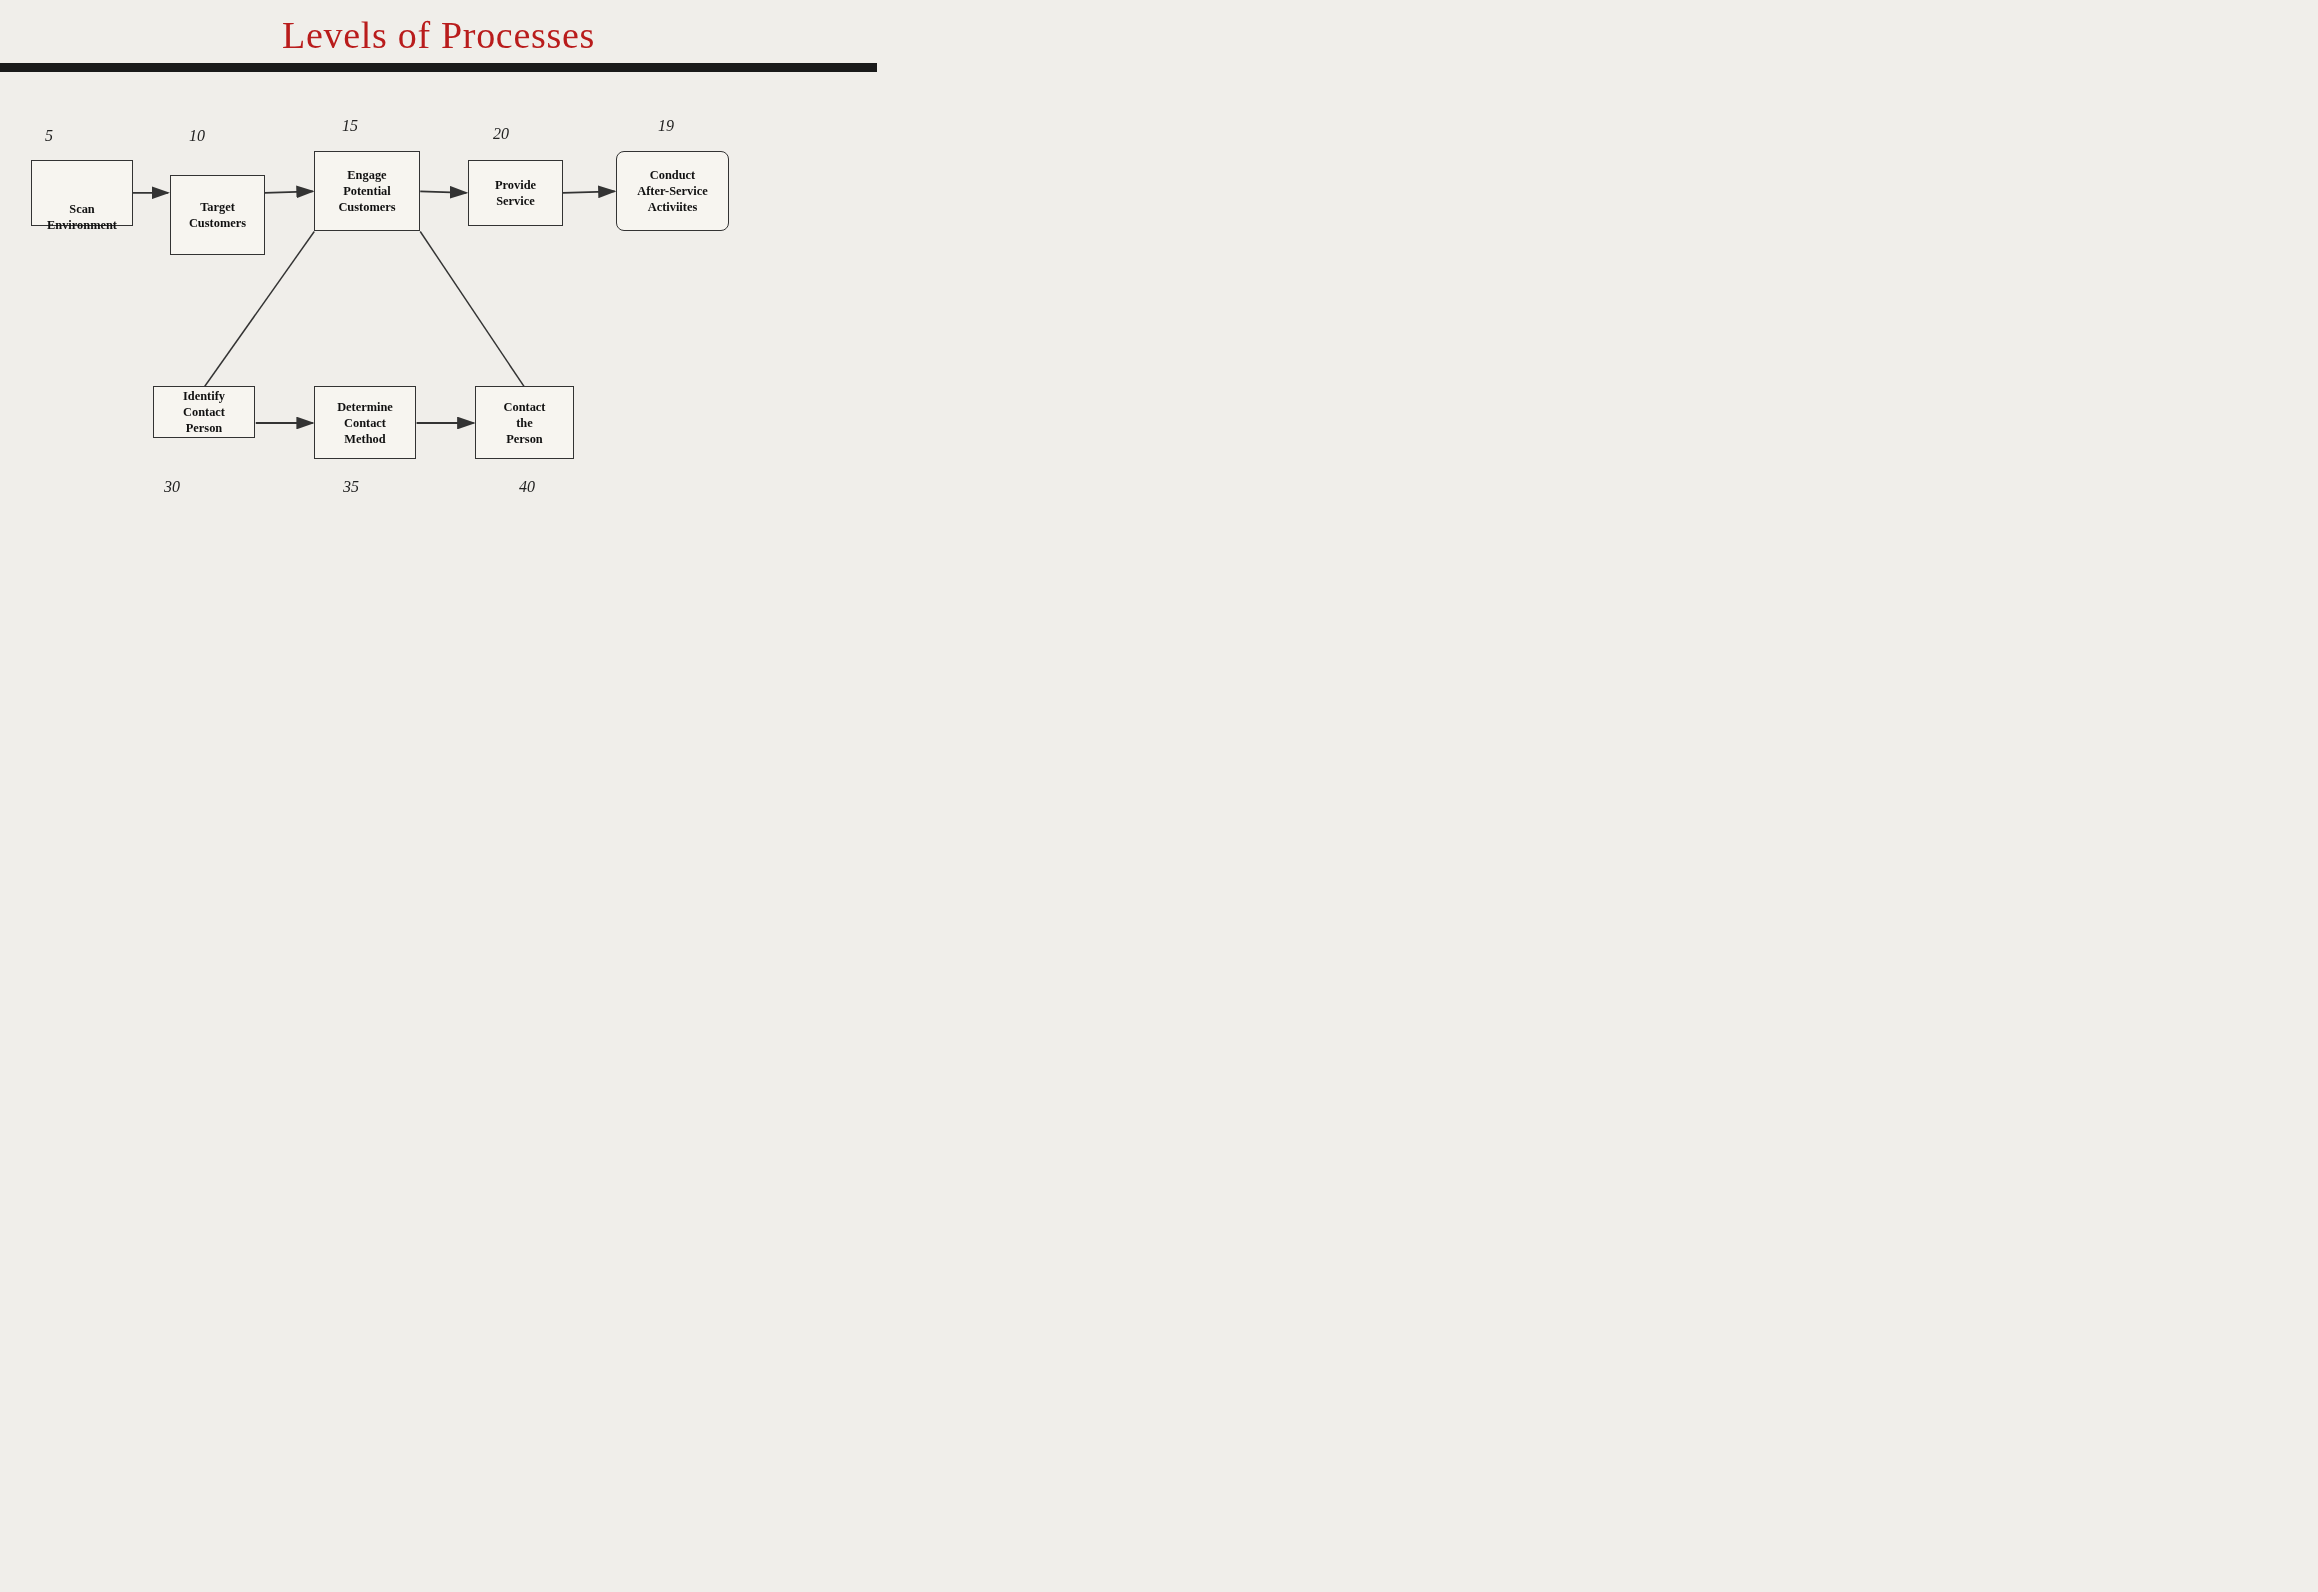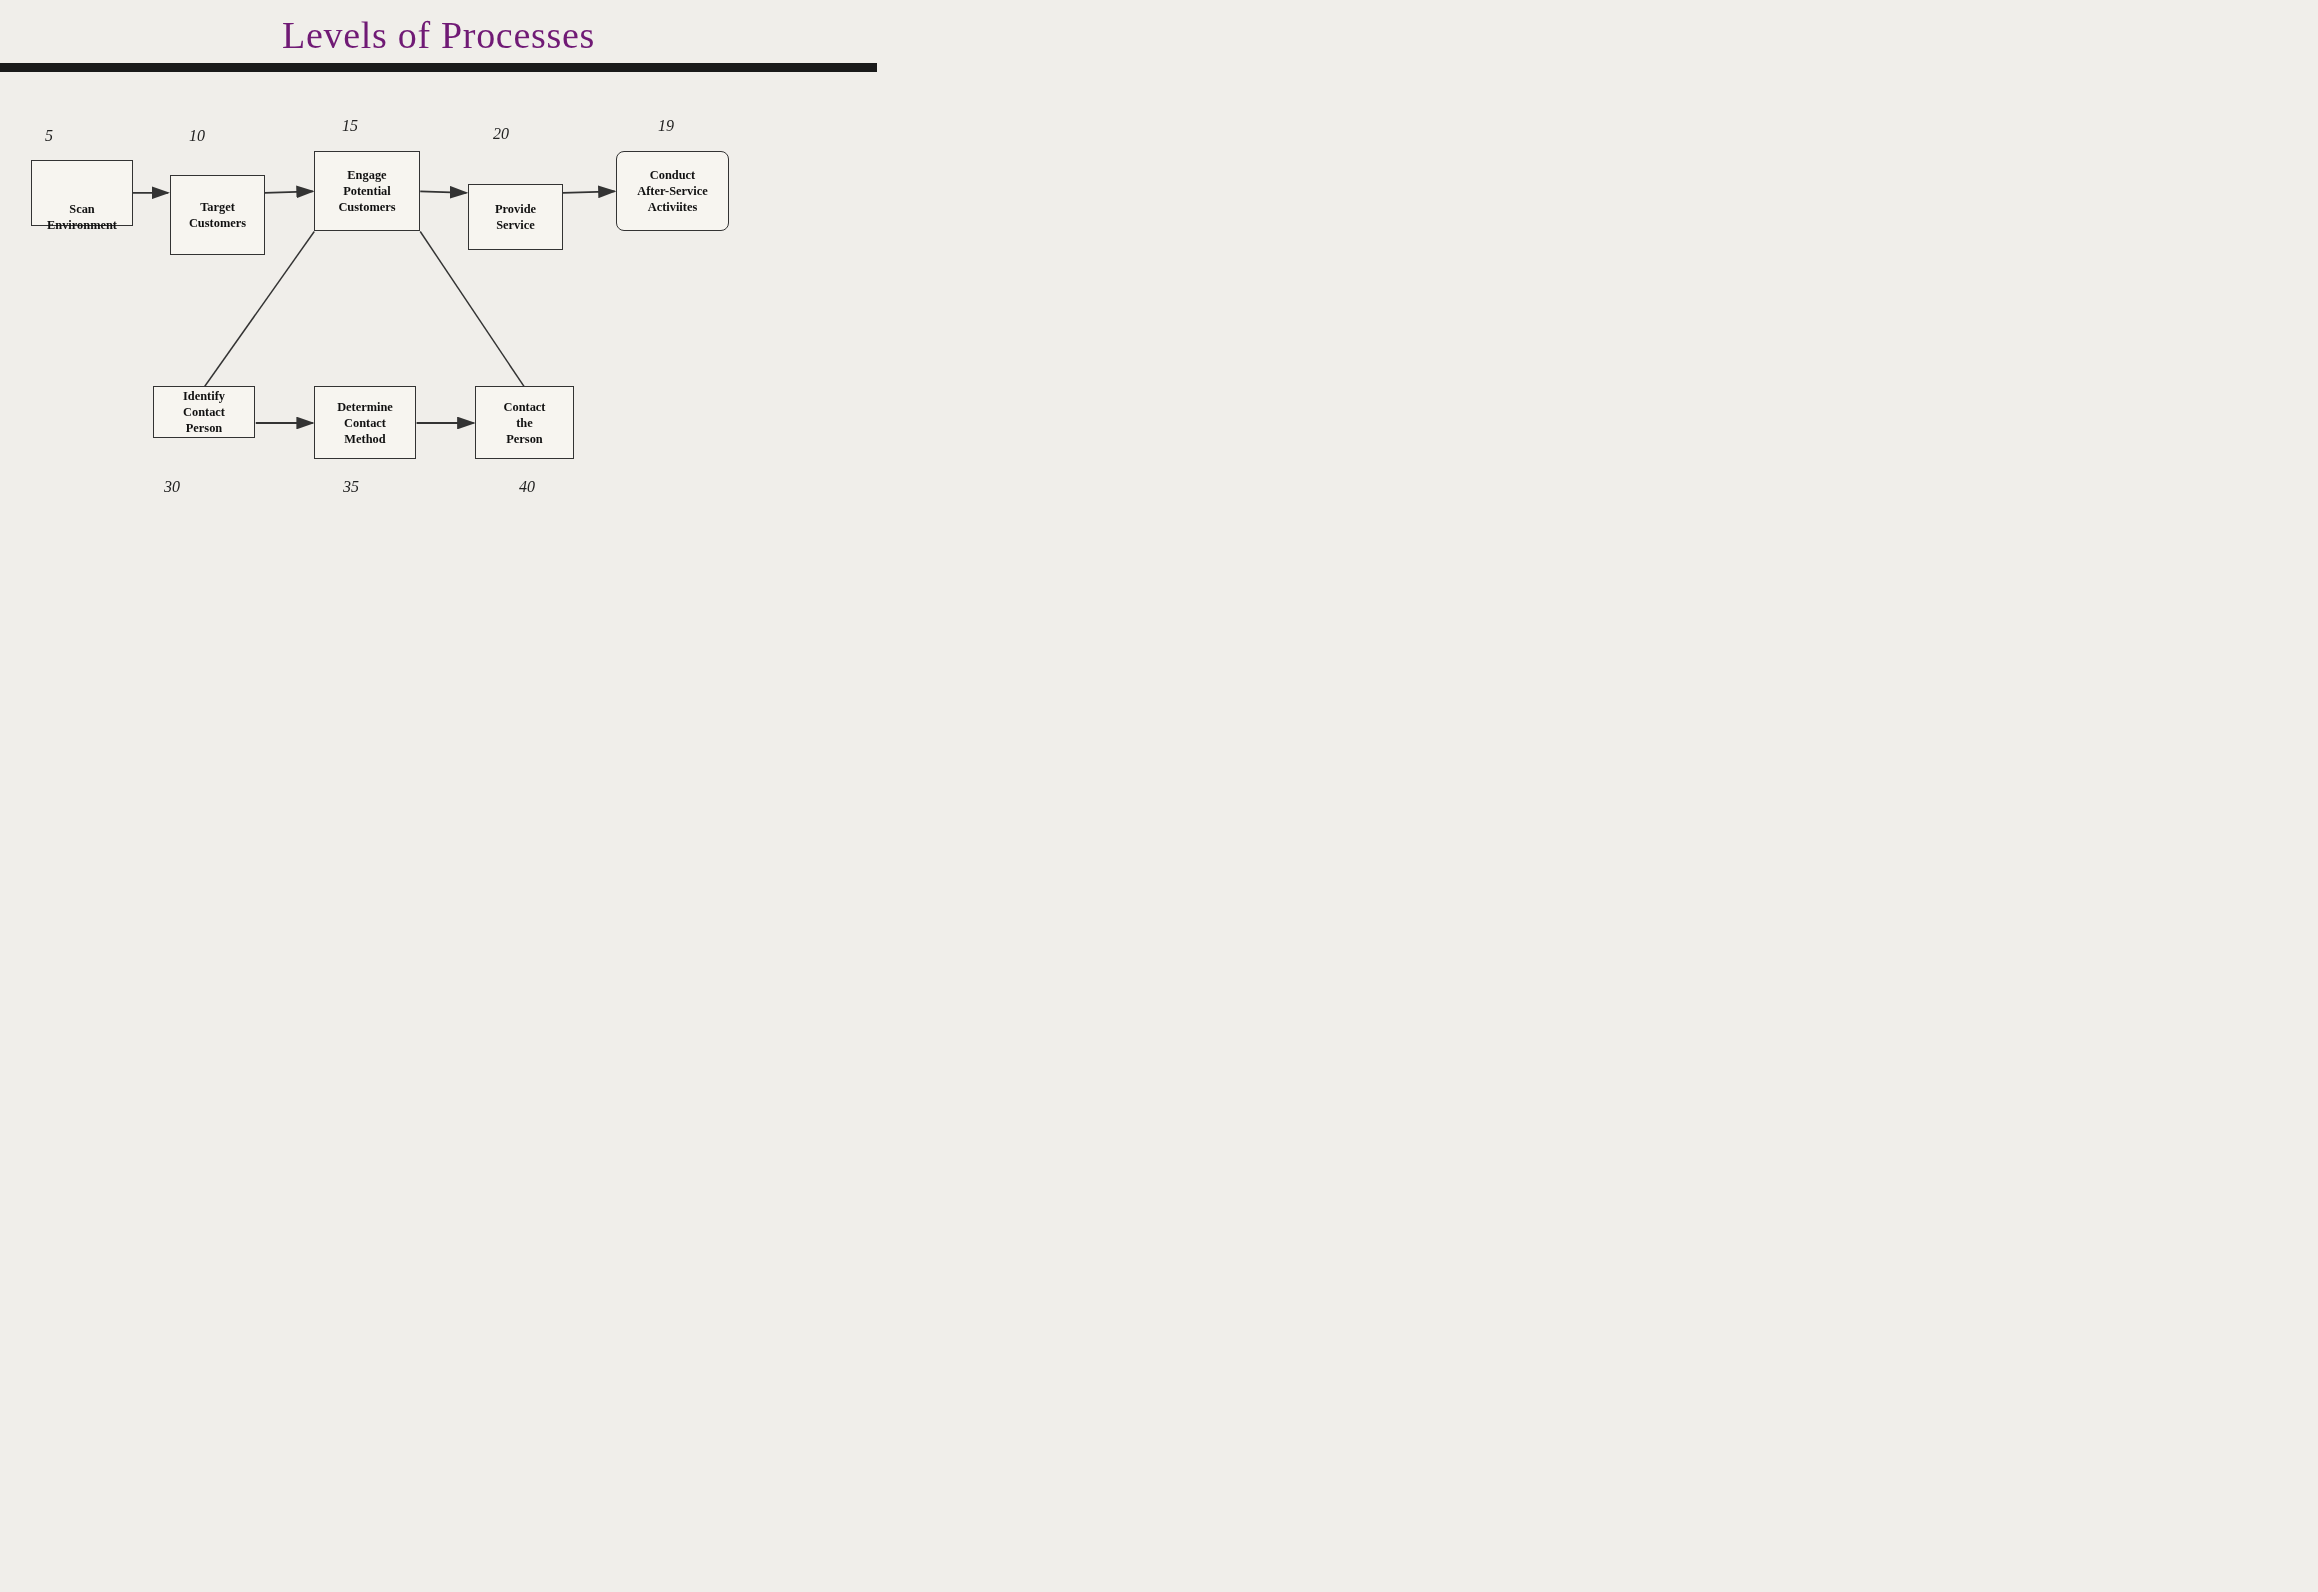--- a/index.html
+++ b/index.html
@@ -11,21 +11,21 @@
       position: relative;
       overflow: hidden;
     }
     .page-title {
       text-align: center;
       font-size: 38px;
       font-weight: 400;
       font-family: 'Georgia', serif;
       padding: 13px 0 5.8px 0;
       letter-spacing: 0.7px;
-      color: #701a75;
+      color: #b91c1c;
     }
     .thick-bar {
       height: 9.5px;
       background: #1a1a1a;
       width: 100%;
       margin-bottom: 0;
     }
     .diagram-area {
       position: relative;
       width: 877px;
@@ -106,21 +106,21 @@
   </div>
   <span class="num-label" style="left:189px; top:55px;">10</span>
 
   <div class="proc-box" style="left:314px; top:79px; width:106px; height:80px;align-items:center;">
     <span style="white-space:pre-line;">Engage
 Potential
 Customers</span>
   </div>
   <span class="num-label" style="left:342px; top:45px;">15</span>
 
-  <div class="proc-box" style="left:468px; top:88px; width:95px; height:66px;margin-top:24px;">
+  <div class="proc-box" style="left:468px; top:88px; width:95px; height:66px;">
     <span style="white-space:pre-line;">Provide
 Service</span>
   </div>
   <span class="num-label" style="left:493px; top:53px;">20</span>
 
   <div class="proc-box" style="left:616px; top:79px; width:113px; height:80px;border-radius:8px;">
     <span style="white-space:pre-line;">Conduct
 After-Service
 Activiites</span>
   </div>

